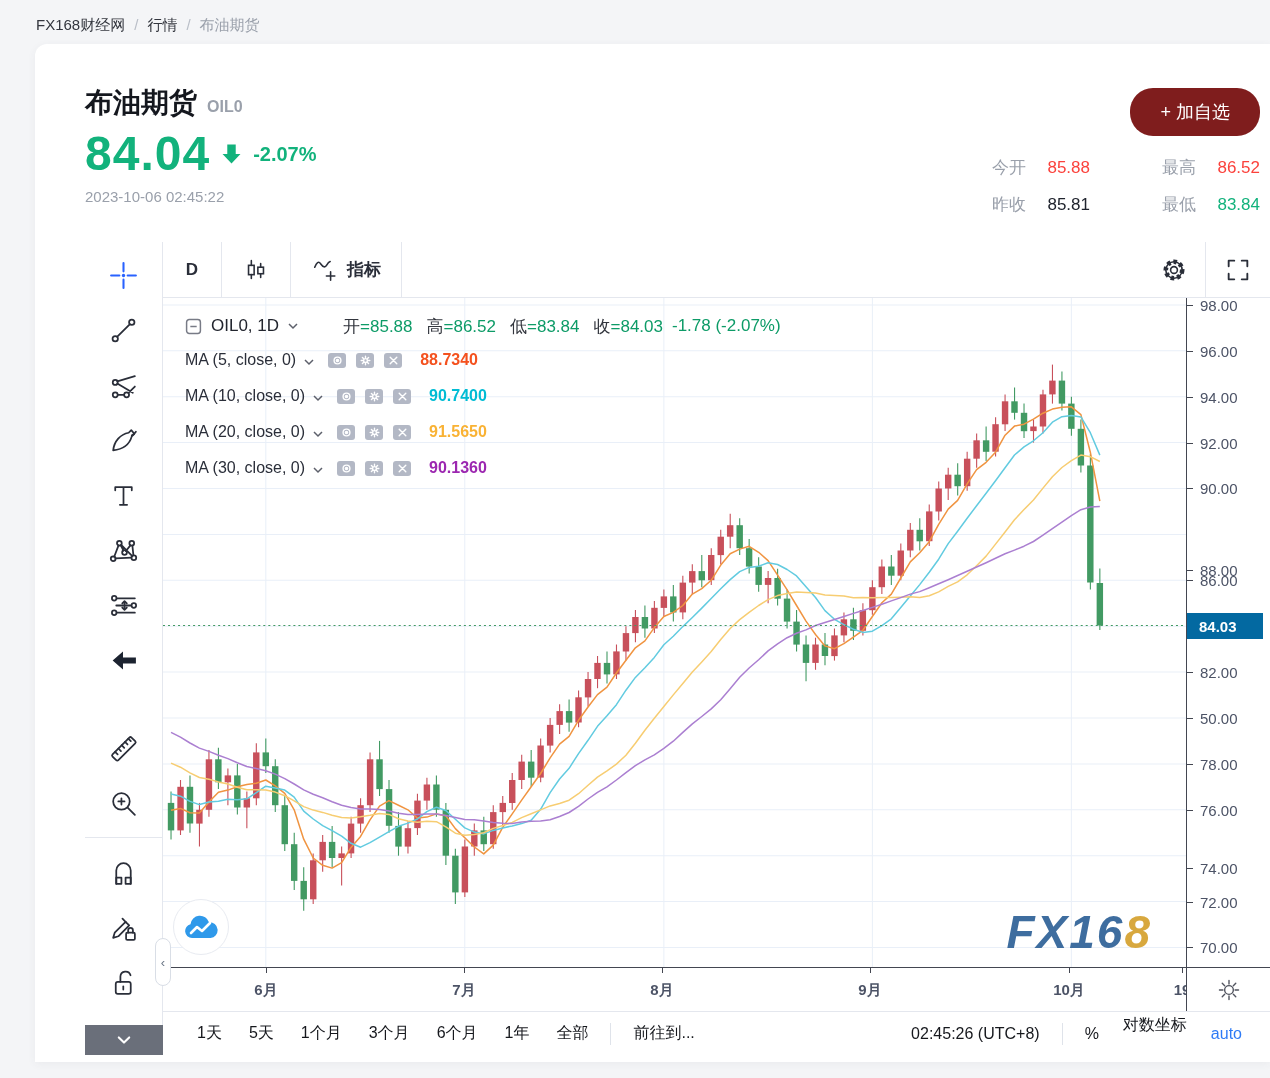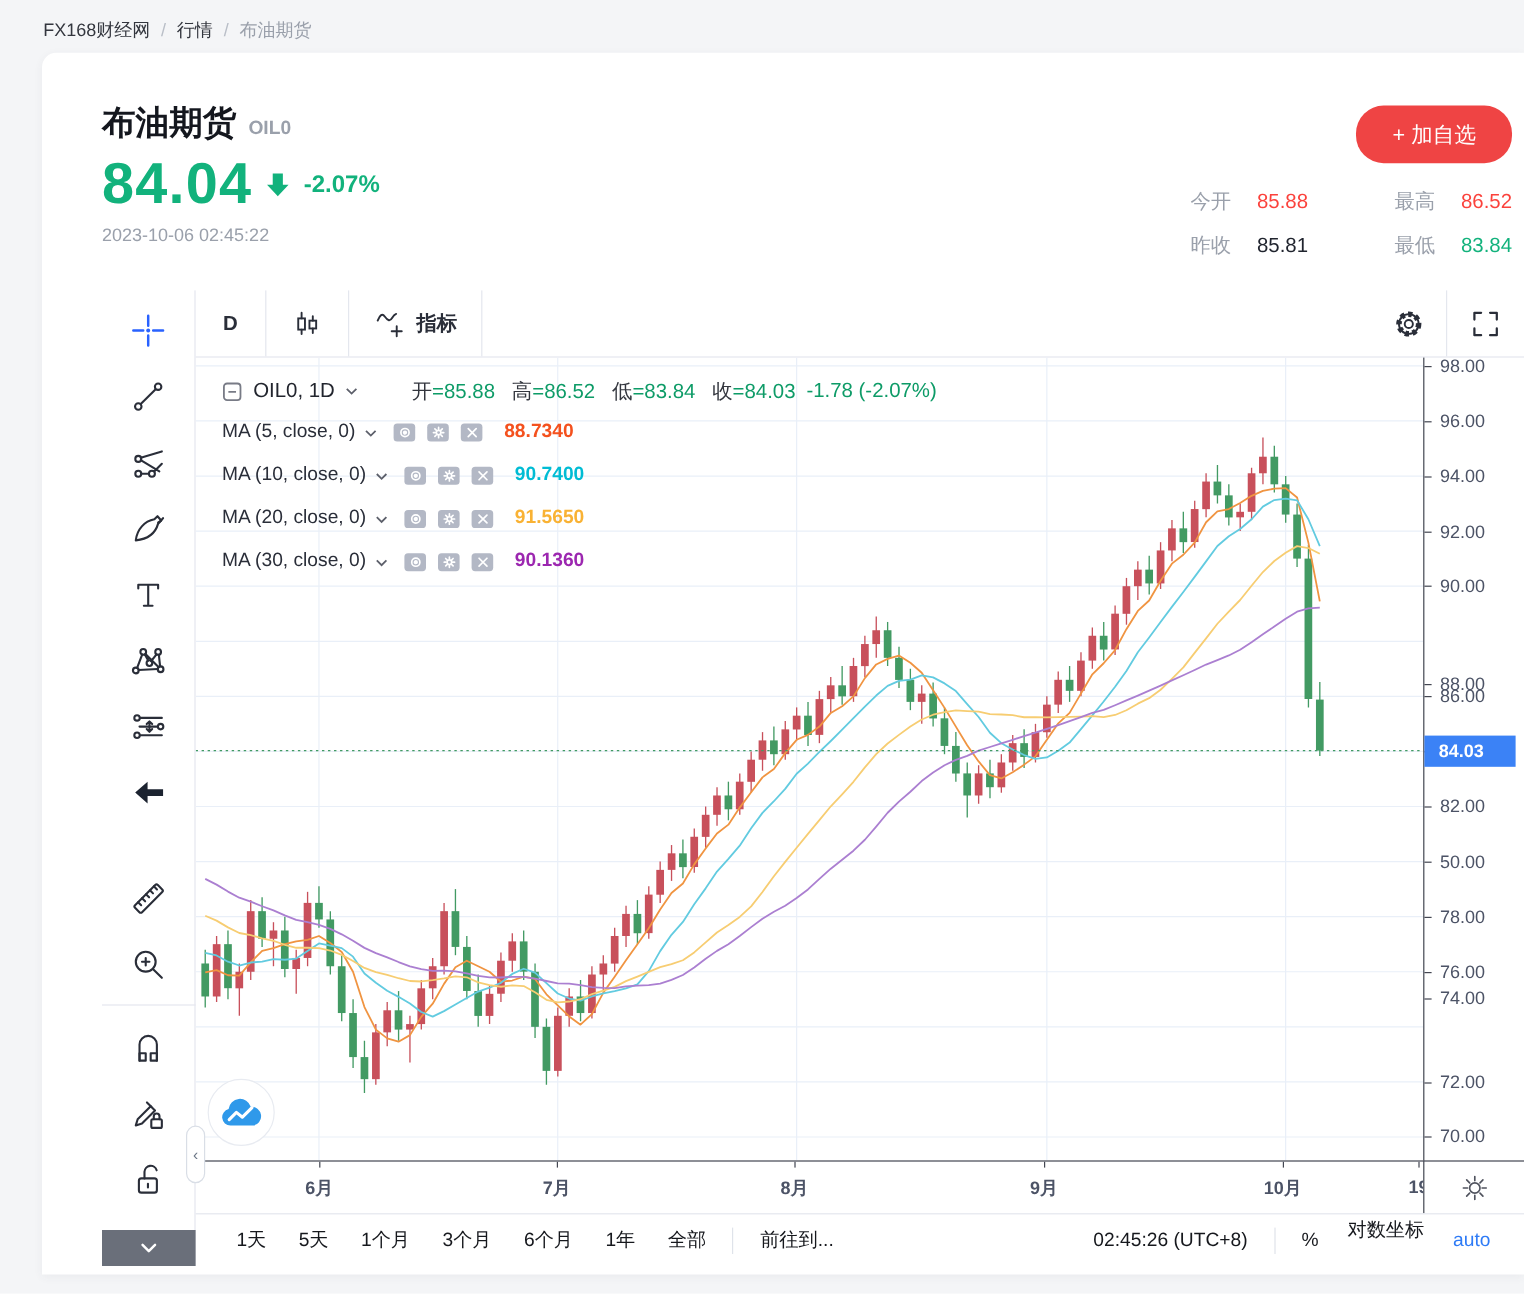--- a/index.html
+++ b/index.html
@@ -22,21 +22,21 @@
         padding:40px 0 0 50px;position:relative;overflow:hidden}
   .card-header{display:flex;justify-content:space-between;padding-right:10px}
   .title-row{display:flex;align-items:baseline;gap:10px}
   .title{font-size:28px;font-weight:700;color:#14171e}
   .symbol{font-size:16px;color:var(--gray);font-weight:600}
   .price-row{display:flex;align-items:center;gap:12px;margin-top:8px}
   .price{font-size:48px;font-weight:700;color:var(--green);letter-spacing:1px;line-height:1}
   .chg{font-size:20px;font-weight:700;color:var(--green)}
   .ts{margin-top:10px;color:var(--gray);font-size:15px}
   .header-right{display:flex;flex-direction:column;align-items:flex-end;gap:20px;padding-top:4px}
-  .watch-btn{background:#ef4444;color:#fff;font-size:18px;border:none;border-radius:23px;
+  .watch-btn{background:#7f1d1d;color:#fff;font-size:18px;border:none;border-radius:23px;
              padding:12px 30px;cursor:pointer;font-family:inherit}
   .stats{display:grid;grid-template-columns:auto auto;column-gap:72px;row-gap:14px;font-size:17px}
   .stat-pair{display:flex;align-items:center;}
   .stat-label{color:var(--gray)}
   .stat-value{min-width:64px;text-align:right;font-weight:500}
   .c-red{color:var(--red)} .c-green{color:var(--green)} .c-dark{color:#20242e}
   
   .widget{display:flex;margin-top:26px;height:813px;position:relative}
   .tools-col{width:78px;border-right:1px solid var(--border);position:relative;
              display:flex;flex-direction:column;align-items:center;padding-top:16px;gap:21px;flex:none}
@@ -626,29 +626,32 @@
                   </span>
                   <span class="mabtn">
                     <svg width="11" height="11" viewBox="0 0 11 11" fill="none" stroke="#fff" stroke-width="1.4" stroke-linecap="round">
                       <path d="M2.2 2.2l6.6 6.6M8.8 2.2L2.2 8.8"></path>
                     </svg>
                   </span>
                   <span class="ma-val" style="color: rgb(156, 39, 176);">90.1360</span>
                 </div>
               </div>
           </div>
+          <div class="watermark">
+            <span class="wm-main">FX16</span><span class="wm-accent">8</span>
+          </div>
           <div class="cloud-btn">
             <svg width="34" height="26" viewBox="0 0 34 26">
               <path d="M8 24a7 7 0 0 1-1.5-13.8A9.5 9.5 0 0 1 25 8.3 6.8 6.8 0 0 1 26.5 24z" fill="#2f99ea"></path>
               <path d="M7 19l6-6 5 4 8-8" fill="none" stroke="#fff" stroke-width="2.6" stroke-linecap="round" stroke-linejoin="round"></path>
             </svg>
           </div>
         </div>
         <div class="axis-y" id="y-axis">
-          <div class="price-tag" id="price-tag" style="background: #3b82f6; top: 315px;">84.03</div>
+          <div class="price-tag" id="price-tag" style="background: #0369a1; top: 315px;">84.03</div>
         <div class="ytick" style="top: -2px;">
               <span class="dash"></span>
               <span>98.00</span>
             </div>
             <div class="ytick" style="top: 44px;">
               <span class="dash"></span>
               <span>96.00</span>
             </div>
             <div class="ytick" style="top: 90px;">
               <span class="dash"></span>
@@ -683,21 +686,21 @@
               <span>50.00</span>
             </div>
             <div class="ytick" style="top: 457px;">
               <span class="dash"></span>
               <span>78.00</span>
             </div>
             <div class="ytick" style="top: 503px;">
               <span class="dash"></span>
               <span>76.00</span>
             </div>
-            <div class="ytick" style="top: 525px;">
+            <div class="ytick" style="top: 561px;">
               <span class="dash"></span>
               <span>74.00</span>
             </div>
             <div class="ytick" style="top: 595px;">
               <span class="dash"></span>
               <span>72.00</span>
             </div>
             <div class="ytick" style="top: 640px;">
               <span class="dash"></span>
               <span>70.00</span>

